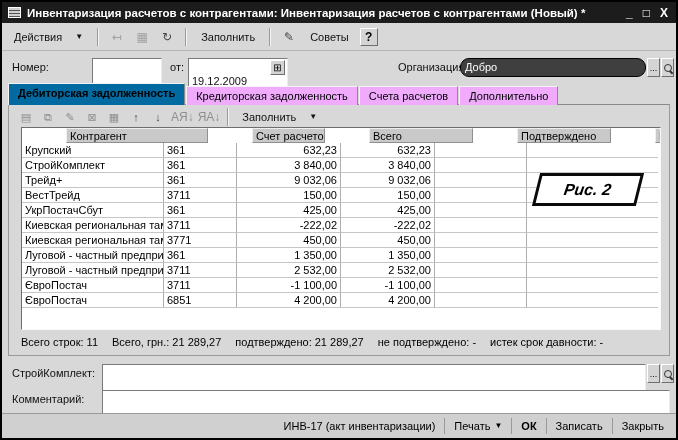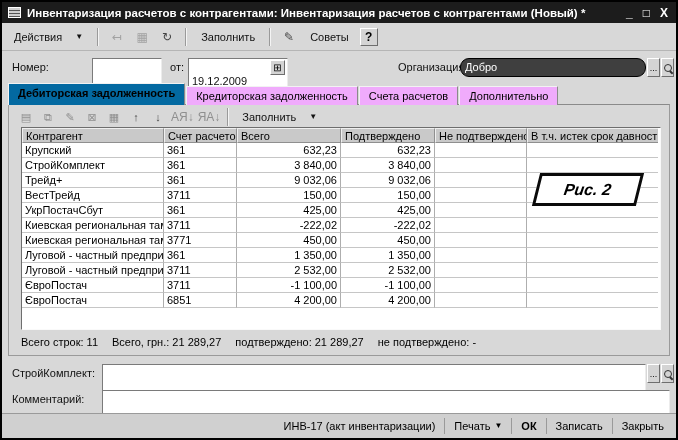--- a/index.html
+++ b/index.html
@@ -83,21 +83,21 @@
     overflow:hidden;
   }
   .tr { display:flex; height:15px; }
   .tr.head { height:15px; }
   .td, .th {
     font-size:11px; line-height:14px; padding:0 3px; white-space:nowrap;
     overflow:hidden; flex:none; height:100%;
   }
   .th {
     background:#c9c9c9; border-right:1px solid #8f8f8f; border-bottom:1px solid #8f8f8f;
-    border-top:1px solid #efefef; border-left:1px solid #efefef;
+    border-top:1px solid #efefef; border-left:1px solid #efefef;margin-left:44px;
   }
   .td { border-right:1px solid #aeaeae; border-bottom:1px solid #c6c6c6; }
   .c0 { width:142px; } .c1 { width:73px; } .c2 { width:104px; }
   .c3 { width:94px; } .c4 { width:92px; } .c5 { width:131px; border-right:none; }
   .th.c5 { border-right:none; }
   .r { text-align:right; } .l { text-align:left; }
   
   .summary { position:absolute; left:12px; top:231px; font-size:11px; display:flex; gap:14px; white-space:nowrap; }
   
   .bottom-bar {
@@ -292,20 +292,21 @@
             <span class="td c5 r"></span>
           </div>
         </div>
     </div>
 
     <div class="summary">
       <span>Всего строк: 11</span>
       <span>Всего, грн.: 21 289,27</span>
       <span>подтверждено: 21 289,27</span>
       <span>не подтверждено: -</span>
+      <span>истек срок давности: -</span>
     </div>
   </div>
 
   <span class="lbl" style="left:10px; top:361px;">СтройКомплект:</span>
   <input class="field" style="left: 100px; top: 362px; width: 544px;" value="">
   <button class="sq-btn" style="left:645px; top:362px; width:13px;">...</button>
   <button class="sq-btn" style="left:659px; top:362px; width:13px;">
       <span class="mag"></span>
     </button>
 

